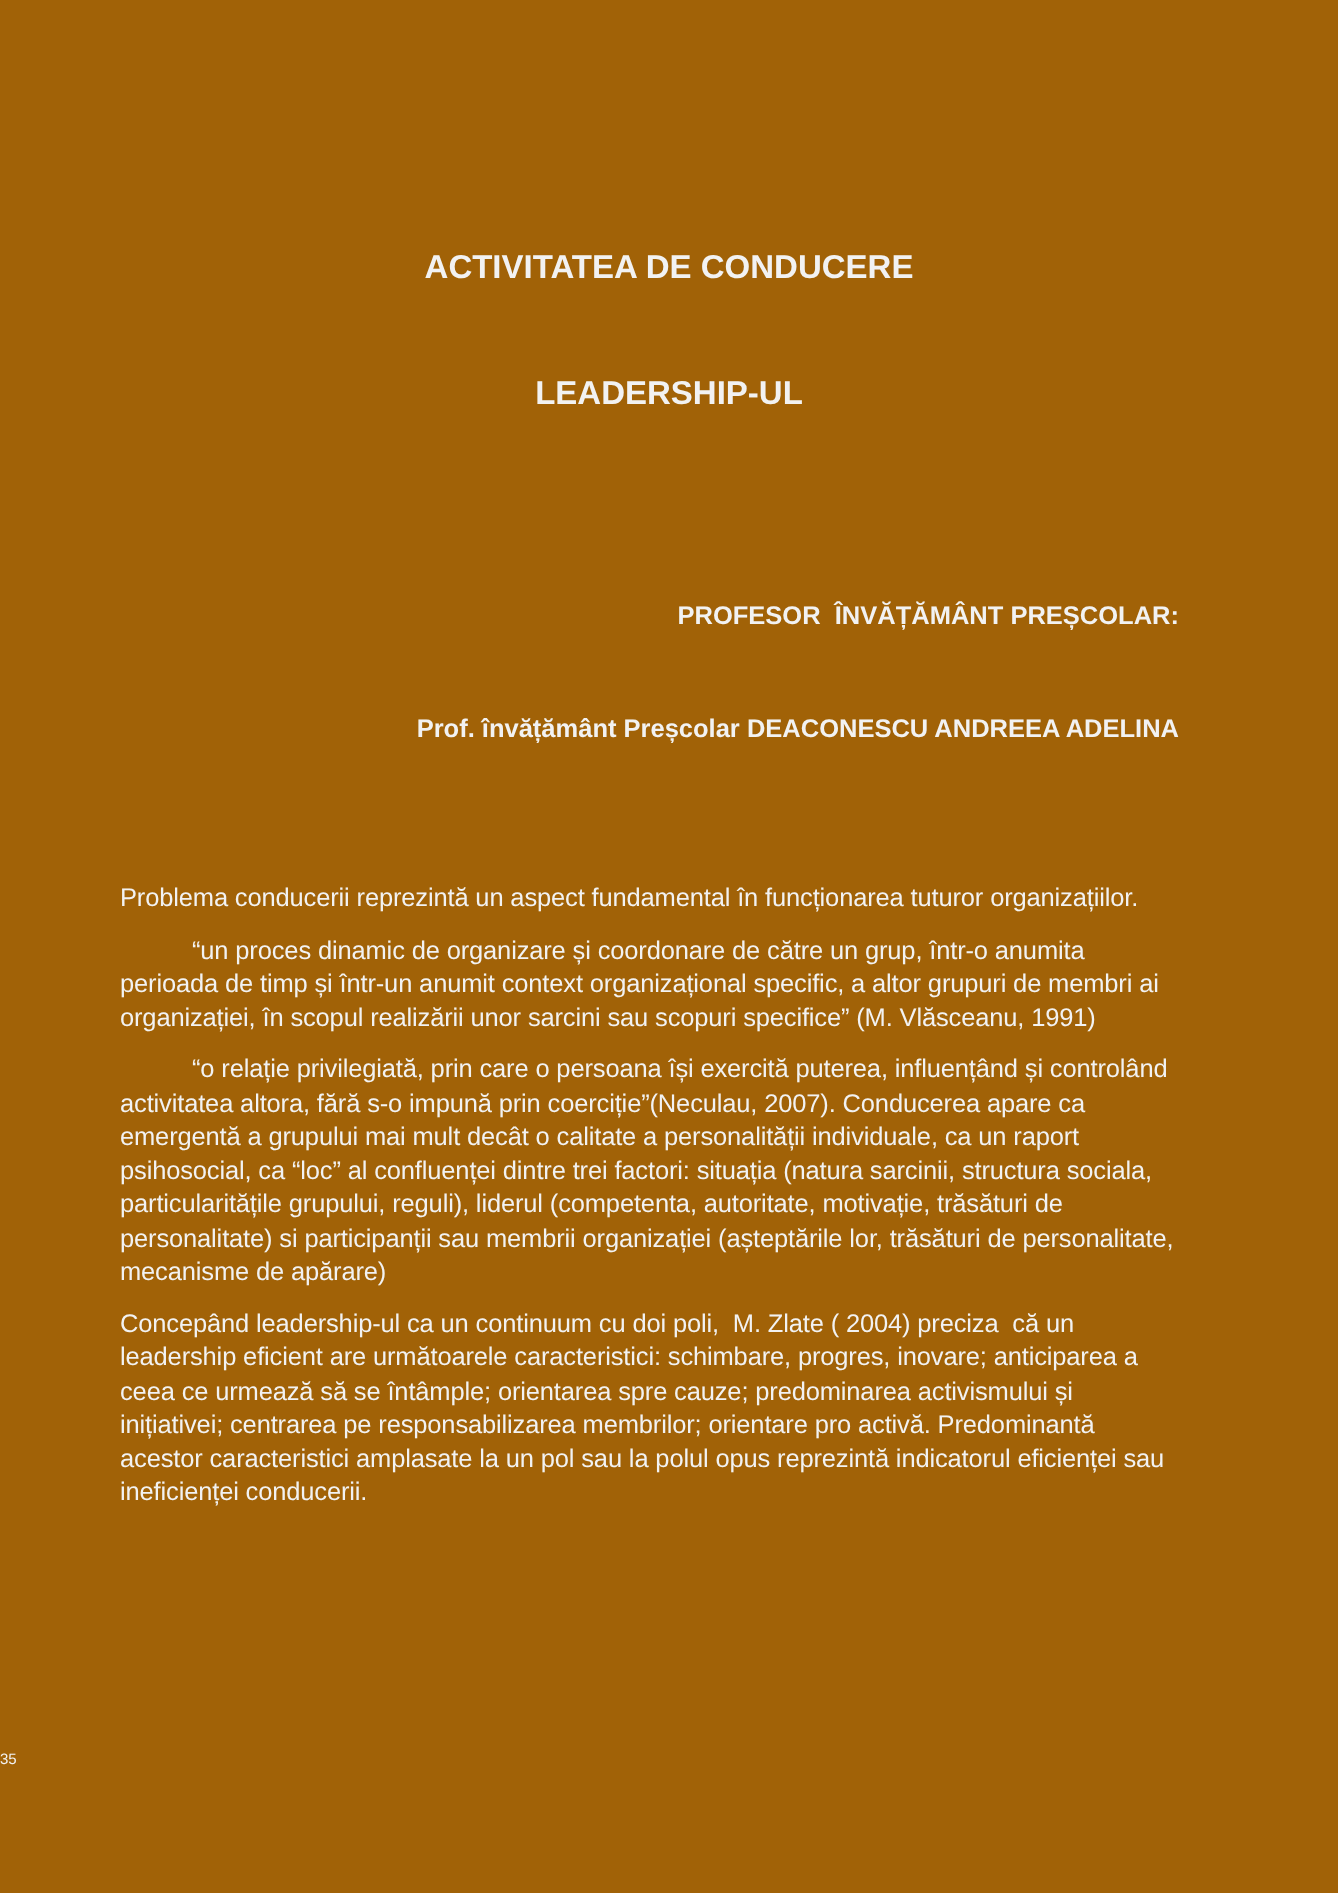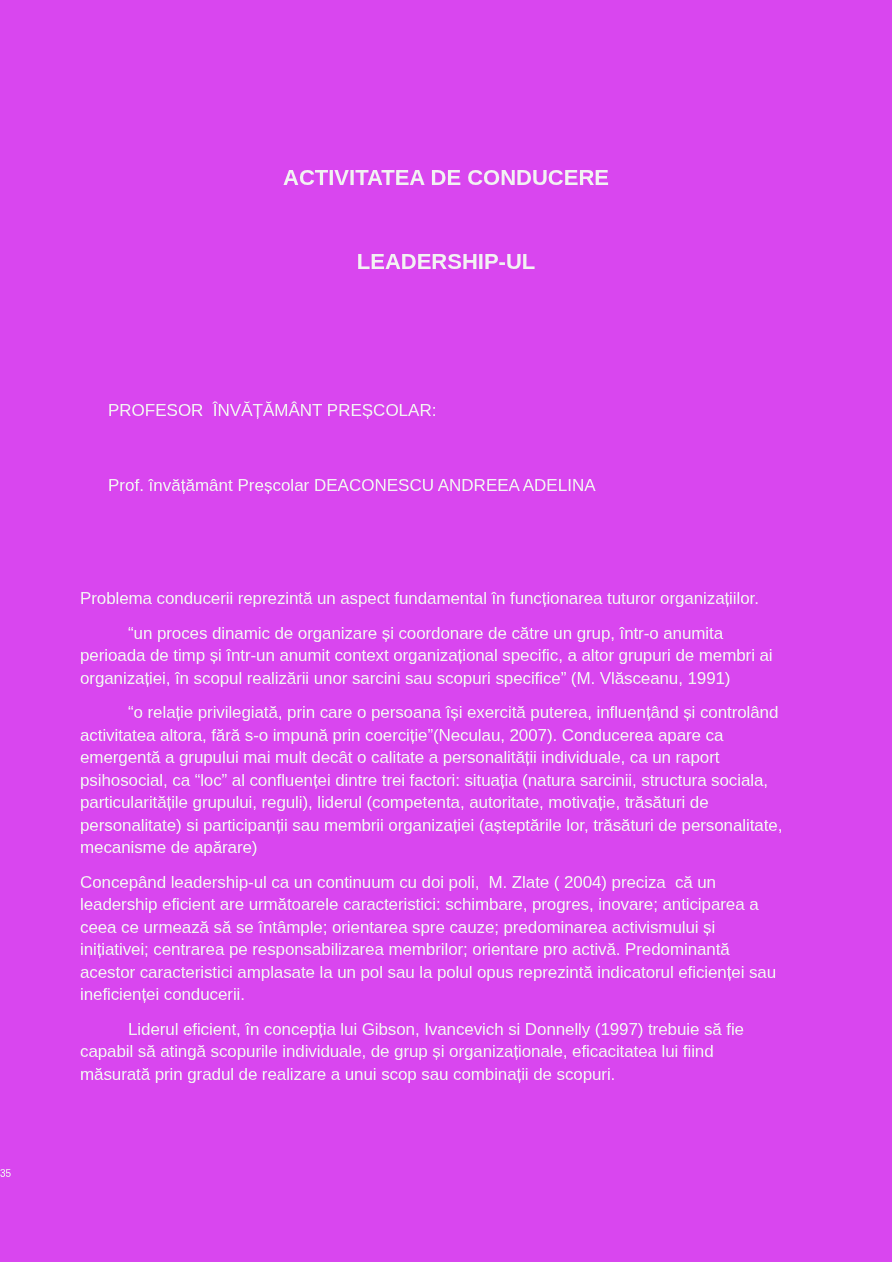--- a/index.html
+++ b/index.html
@@ -4,37 +4,38 @@
 <style>
   html, body {
     margin: 0;
     padding: 0;
     background: #212121;
   }
   .page {
     position: relative;
     width: 892px;
     height: 1262px;
-    background: #d946ef;
+    background: #a16207;
     color: #f2f2f2;
     font-family: "Liberation Sans", sans-serif;
     overflow: hidden;
     box-sizing: border-box;
   }
   .doc-title {
     margin-top: 108px;
     text-align: center;
     font-weight: bold;
     font-size: 22px;
     line-height: 28px;
     white-space: pre-wrap;
   }
   .byline {
     margin: 16px 106px 0 108px;
-    font-weight: normal;
+    text-align: right;
+    font-weight: bold;
     font-size: 17px;
     line-height: 25px;
     white-space: pre-wrap;
   }
   .content {
     margin: 40px 104px 0 80px;
     font-size: 17px;
     line-height: 22.5px;
     letter-spacing: -0.1px;
   }
@@ -68,19 +69,18 @@
   <div class="byline">
     <div>PROFESOR  ÎNVĂȚĂMÂNT PREȘCOLAR:</div>
     <div>Prof. învățământ Preșcolar DEACONESCU ANDREEA ADELINA</div>
   </div>
 
   <div class="content">
     <p class="para">Problema conducerii reprezintă un aspect fundamental în funcționarea tuturor organizațiilor.</p>
     <p class="para indent">“un proces dinamic de organizare și coordonare de către un grup, într-o anumita perioada de timp și într-un anumit context organizațional specific, a altor grupuri de membri ai organizației, în scopul realizării unor sarcini sau scopuri specifice” (M. Vlăsceanu, 1991)</p>
     <p class="para indent">“o relație privilegiată, prin care o persoana își exercită puterea, influențând și controlând activitatea altora, fără s-o impună prin coerciție”(Neculau, 2007). Conducerea apare ca emergentă a grupului mai mult decât o calitate a personalității individuale, ca un raport psihosocial, ca “loc” al confluenței dintre trei factori: situația (natura sarcinii, structura sociala, particularitățile grupului, reguli), liderul (competenta, autoritate, motivație, trăsături de personalitate) si participanții sau membrii organizației (așteptările lor, trăsături de personalitate, mecanisme de apărare)</p>
     <p class="para">Concepând leadership-ul ca un continuum cu doi poli,  M. Zlate ( 2004) preciza  că un leadership eficient are următoarele caracteristici: schimbare, progres, inovare; anticiparea a ceea ce urmează să se întâmple; orientarea spre cauze; predominarea activismului și inițiativei; centrarea pe responsabilizarea membrilor; orientare pro activă. Predominantă acestor caracteristici amplasate la un pol sau la polul opus reprezintă indicatorul eficienței sau  ineficienței conducerii.</p>
-    <p class="para indent">Liderul eficient, în concepția lui Gibson, Ivancevich si Donnelly (1997) trebuie să fie capabil să atingă scopurile individuale, de grup și organizaționale, eficacitatea lui fiind măsurată prin gradul de realizare a unui scop sau combinații de scopuri.</p>
 
   </div>
 
   <div class="page-number">35</div>
 
 </div>
 
 </body></html>

